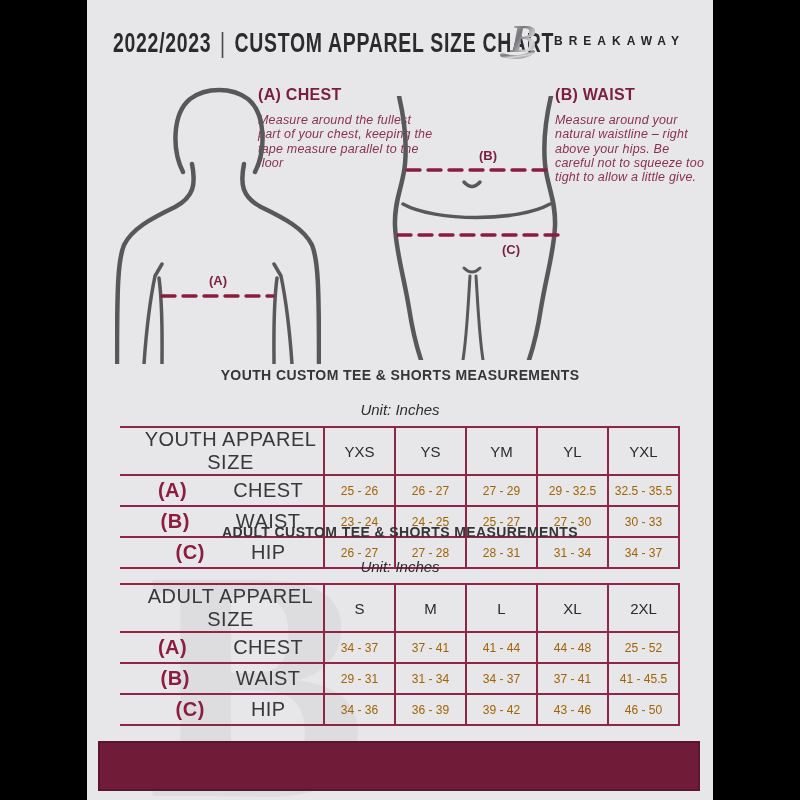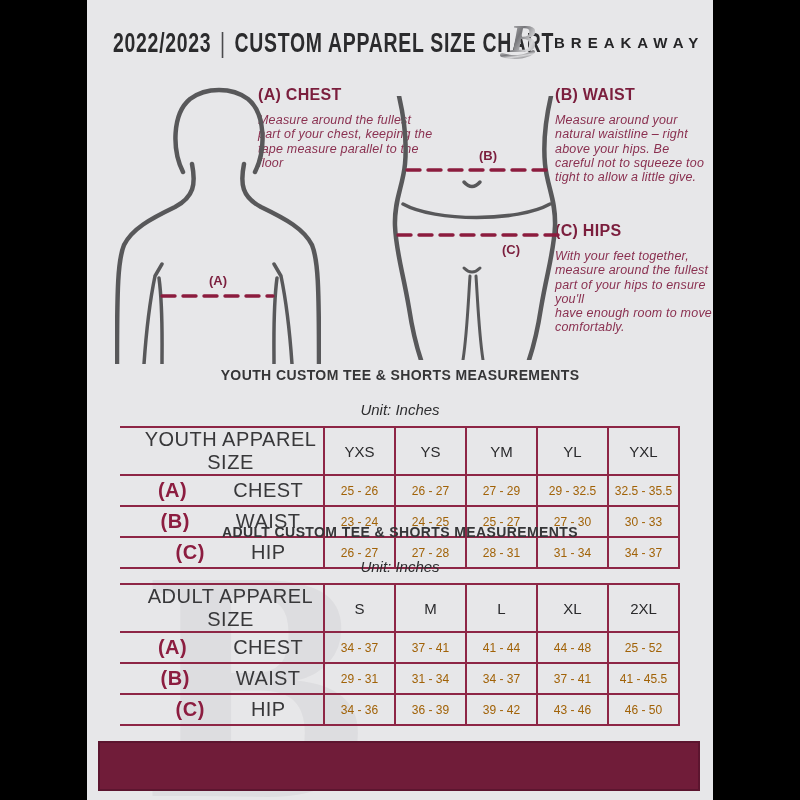--- a/index.html
+++ b/index.html
@@ -13,21 +13,21 @@
   }
   
   .hdr-line{
     position:absolute;left:26px;top:28px;white-space:nowrap;
     font-weight:700;font-size:27px;color:#2b2b2d;
     transform:scaleX(0.72);transform-origin:left center;letter-spacing:1px;
   }
   .hdr-sep{font-weight:400;color:#4a4a4c;padding:0 12px;}
   .logo-wrap{position:absolute;left:412px;top:14px;width:48px;height:50px;}
   .brand{
-    position:absolute;left:467px;top:34px;font-weight:700;font-size:15px;
+    position:absolute;left:467px;top:34px;font-weight:700;font-size:12px;
     letter-spacing:6px;color:#252527;
   }
   
   .inst{position:absolute;}
   .inst-title{color:#7b1e3d;font-weight:800;font-size:16px;margin:0 0 9px 0;letter-spacing:.3px;}
   .inst-body{
     color:#8a3050;font-style:italic;font-size:12.5px;line-height:1.14;
     white-space:pre-line;letter-spacing:.2px;
   }
   .inst-a{left:171px;top:86px;width:178px;}
@@ -101,25 +101,20 @@
   <div class="brand">BREAKAWAY</div>
 
   <div class="inst inst-a">
     <div class="inst-title">(A) CHEST</div>
     <div class="inst-body">Measure around the fullest part of your chest, keeping the tape measure parallel to the floor</div>
   </div>
   <div class="inst inst-b">
     <div class="inst-title">(B) WAIST</div>
     <div class="inst-body">Measure around your natural waistline – right above your hips. Be careful not to squeeze too tight to allow a little give.</div>
   </div>
-  <div class="inst inst-c">
-    <div class="inst-title">(C) HIPS</div>
-    <div class="inst-body">With your feet together, measure around the fullest part of your hips to ensure you'll
-have enough room to move comfortably.</div>
-  </div>
 
   <svg class="fig fig-left" width="206" height="284" viewBox="0 0 206 284">
     <path d="M 68 92 C 57 70, 57 34, 75 19 C 91 7, 117 7, 133 19 C 151 34, 151 70, 140 92" stroke-width="4.5"></path>
     <path d="M 77 84 C 81 104, 79 117, 60 127 C 35 139, 17 149, 9 165 C 3 180, 2 205, 2 284" stroke-width="4.5"></path>
     <path d="M 129 84 C 125 104, 127 117, 146 127 C 171 139, 189 149, 197 165 C 203 180, 204 205, 204 284" stroke-width="4.5"></path>
     <path d="M 47 184 L 40 196 C 34 225, 31 255, 29 284" stroke-width="3.5"></path>
     <path d="M 44 198 C 48 228, 47 258, 47 284" stroke-width="3.5"></path>
     <path d="M 159 184 L 166 196 C 172 225, 175 255, 177 284" stroke-width="3.5"></path>
     <path d="M 162 198 C 158 228, 159 258, 159 284" stroke-width="3.5"></path>
     <line class="dash" x1="47" y1="216" x2="158" y2="216"></line>

